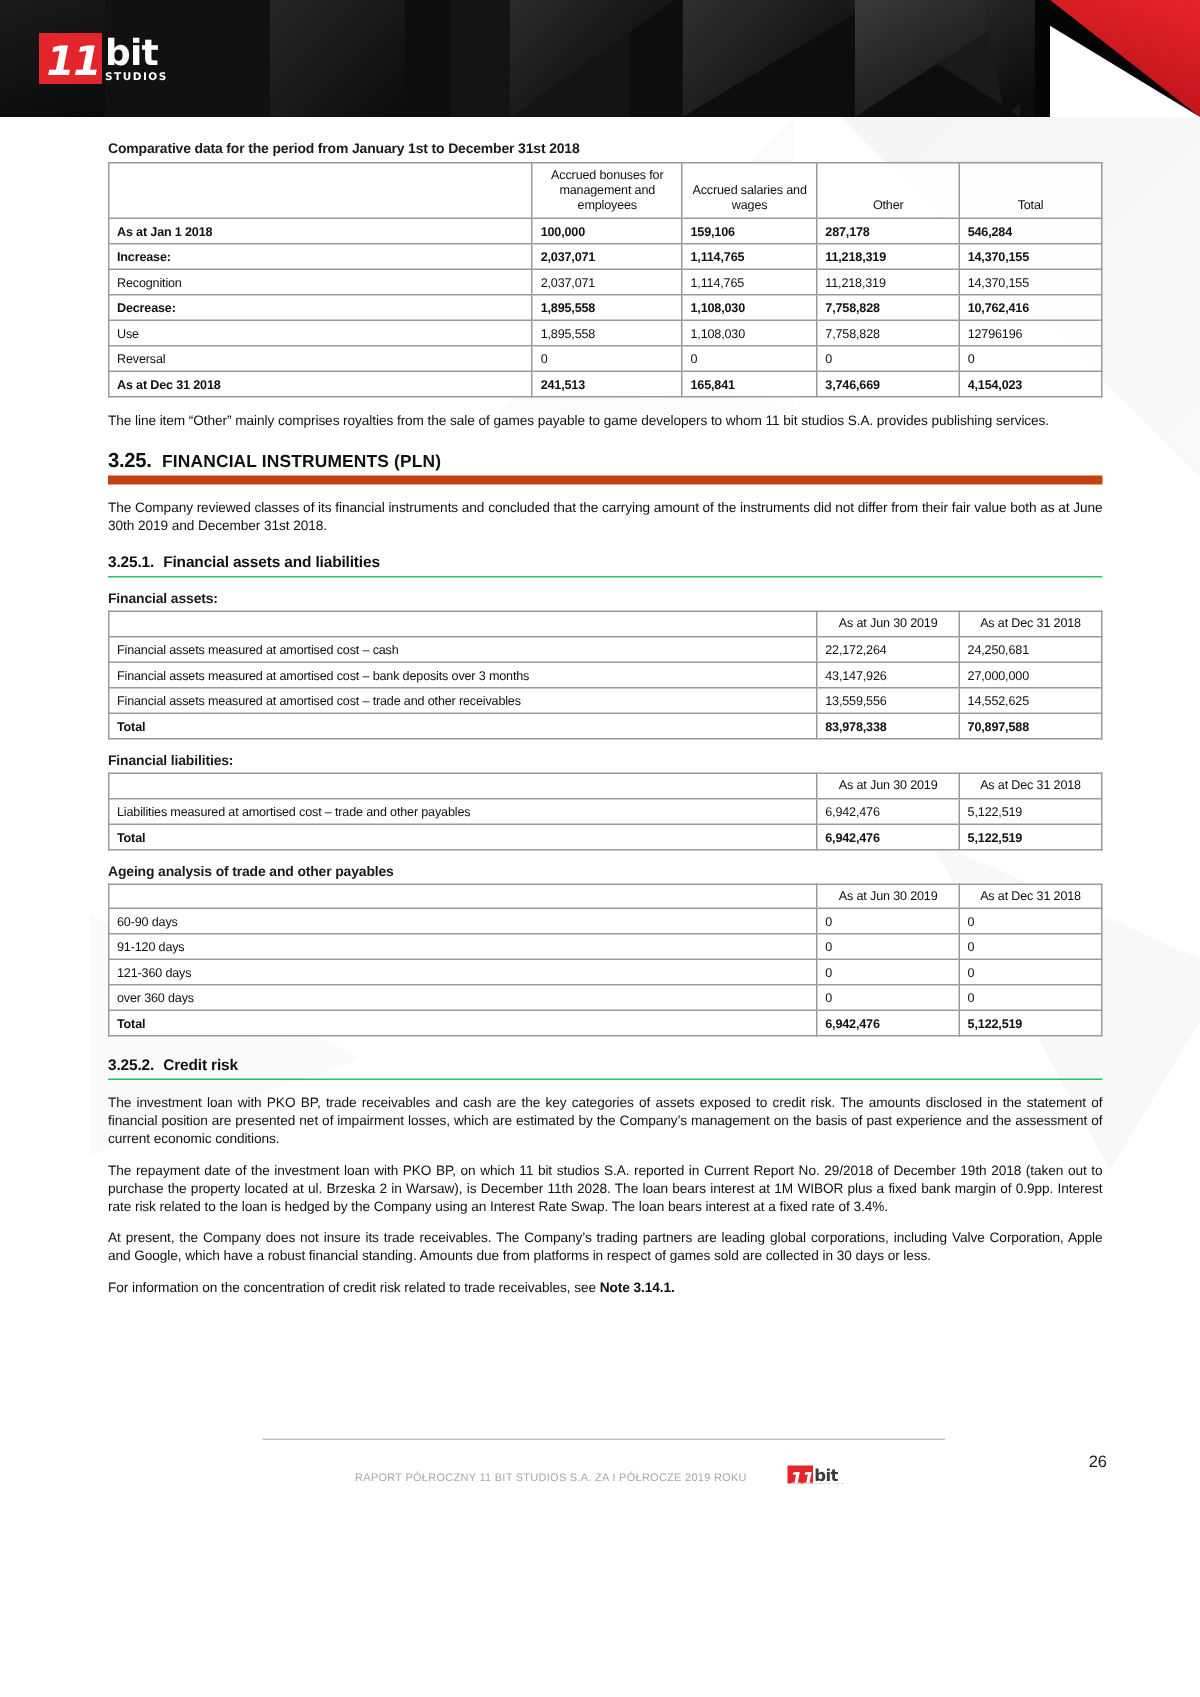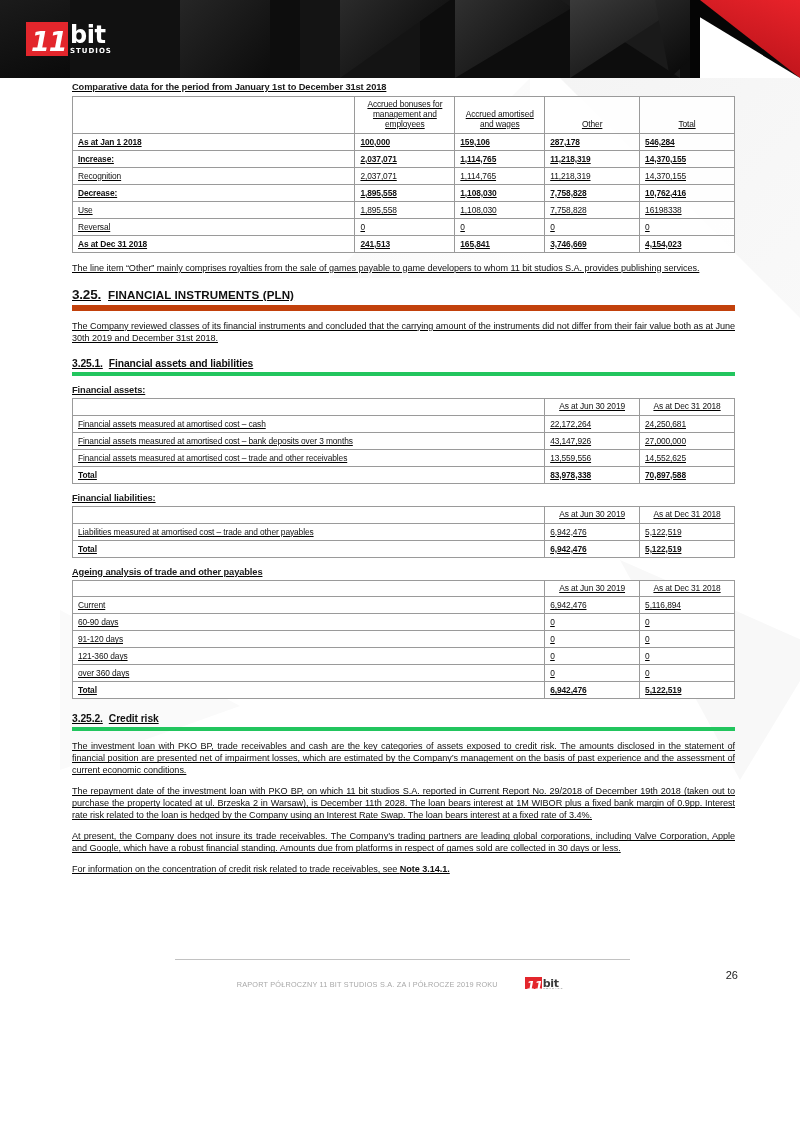--- a/index.html
+++ b/index.html
@@ -130,26 +130,25 @@
     font-size: 7px;
     font-weight: bold;
     letter-spacing: 1px;
     margin-top: 1px;
     font-family: "DejaVu Sans", sans-serif;
   }
 
   
   .content {
     position: absolute;
-    top: 68px;
+    top: 80px;
     left: 0;
     width: 800px;
     z-index: 3;
     padding: 14px 65px 0 72px;
-    text-decoration: underline;
   }
 
   .caption {
     font-size: 9.3px;
     font-weight: bold;
     color: #1a1a1a;
     margin-bottom: 4px;
     letter-spacing: -0.1px;
   }
 
@@ -203,21 +202,21 @@
     margin-left: 7px;
     letter-spacing: 0.1px;
   }
 
   h3.sub {
     font-size: 10.3px;
     font-weight: bold;
     color: #111;
     margin: 14px 0 0 0;
     padding-bottom: 3px;
-    border-bottom: 4px solid #22c55e;
+    border-bottom: 1px solid #22c55e;
     letter-spacing: -0.1px;
   }
   h3.sub .num { margin-right: 6px; }
 
   .label {
     font-size: 9.3px;
     font-weight: bold;
     color: #1a1a1a;
     margin: 9px 0 3px 0;
     letter-spacing: -0.1px;
@@ -336,21 +335,21 @@
   </div>
 
   <div class="content">
 
     <div class="caption">Comparative data for the period from January 1st to December 31st 2018</div>
     <table class="fin">
       <thead>
         <tr class="head">
           <th class="blank" style="width:283px;"></th>
           <th style="width:100px;">Accrued bonuses for management and employees</th>
-          <th style="width:90px;">Accrued amortised and wages</th>
+          <th style="width:90px;">Accrued salaries and wages</th>
           <th style="width:95px;">Other</th>
           <th style="width:95px;">Total</th>
         </tr>
       </thead>
       <tbody>
         <tr class="bold">
           <td>As at Jan 1 2018</td>
           <td class="num">100,000</td>
           <td class="num">159,106</td>
           <td class="num">287,178</td>
@@ -375,21 +374,21 @@
           <td class="num">1,895,558</td>
           <td class="num">1,108,030</td>
           <td class="num">7,758,828</td>
           <td class="num">10,762,416</td>
         </tr>
         <tr>
           <td>Use</td>
           <td class="num">1,895,558</td>
           <td class="num">1,108,030</td>
           <td class="num">7,758,828</td>
-          <td class="num">16198338</td>
+          <td class="num">12796196</td>
         </tr>
         <tr>
           <td>Reversal</td>
           <td class="num">0</td>
           <td class="num">0</td>
           <td class="num">0</td>
           <td class="num">0</td>
         </tr>
         <tr class="bold">
           <td>As at Dec 31 2018</td>
@@ -472,25 +471,20 @@
     <div class="label">Ageing analysis of trade and other payables</div>
     <table class="fin">
       <thead>
         <tr class="head">
           <th class="blank" style="width:473px;"></th>
           <th style="width:95px;">As at Jun 30 2019</th>
           <th style="width:95px;">As at Dec 31 2018</th>
         </tr>
       </thead>
       <tbody>
-        <tr>
-          <td>Current</td>
-          <td class="num">6,942,476</td>
-          <td class="num">5,116,894</td>
-        </tr>
         <tr>
           <td>60-90 days</td>
           <td class="num">0</td>
           <td class="num">0</td>
         </tr>
         <tr>
           <td>91-120 days</td>
           <td class="num">0</td>
           <td class="num">0</td>
         </tr>

